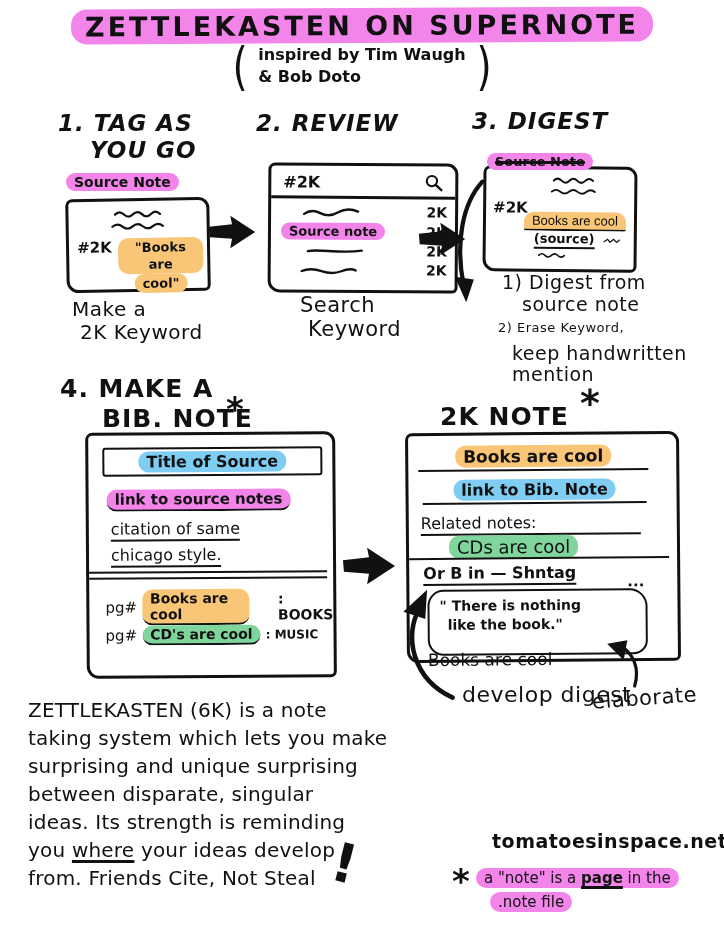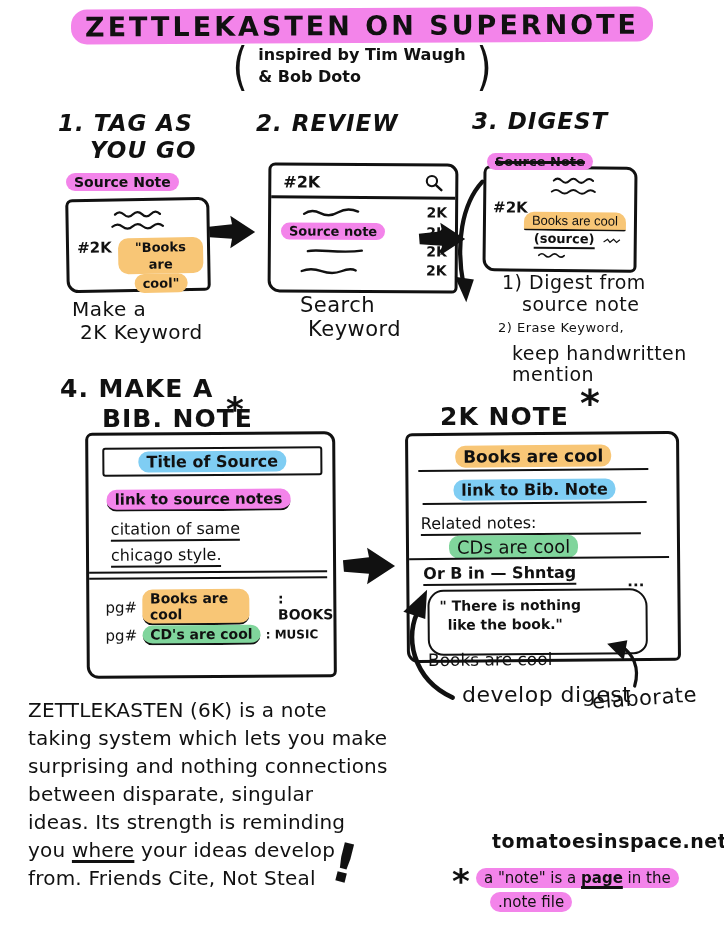--- a/index.html
+++ b/index.html
@@ -236,21 +236,21 @@
   <div class="abs" style="left:598px;top:638px;">
     <svg width="44" height="52" viewBox="0 0 48 56">
         <path d="M40,52 C46,32 38,16 24,8" fill="none" stroke="#111" stroke-width="3.5" stroke-linecap="round"></path>
         <polygon points="32,2 10,6 28,24" fill="#111"></polygon>
       </svg>
   </div>
   <div class="abs caption" style="left:592px;top:686px;font-size:21px;transform:rotate(-4deg);">elaborate</div>
 
   <div class="para-line" style="left:28px;top:698px;">ZETTLEKASTEN (6K) is a note</div>
   <div class="para-line" style="left:28px;top:726px;">taking system which lets you make</div>
-  <div class="para-line" style="left:28px;top:754px;">surprising and nothing connections</div>
+  <div class="para-line" style="left:28px;top:754px;">surprising and unique surprising</div>
   <div class="para-line" style="left:28px;top:782px;">between disparate, singular</div>
   <div class="para-line" style="left:28px;top:810px;">ideas. Its strength is reminding</div>
   <div class="para-line" style="left:28px;top:838px;">
     <span>you </span><span class="u-in">where</span><span> your ideas develop</span>
   </div>
   <div class="para-line" style="left:28px;top:866px;">from. Friends Cite, Not Steal</div>
   <div class="abs bold" style="left:332px;top:832px;font-size:54px;transform:rotate(14deg);">!</div>
 
   <div class="abs bold" style="left:492px;top:830px;font-size:19px;letter-spacing:0.5px;">tomatoesinspace.net</div>
   <div class="abs star" style="left:452px;top:864px;font-size:34px;">*</div>

